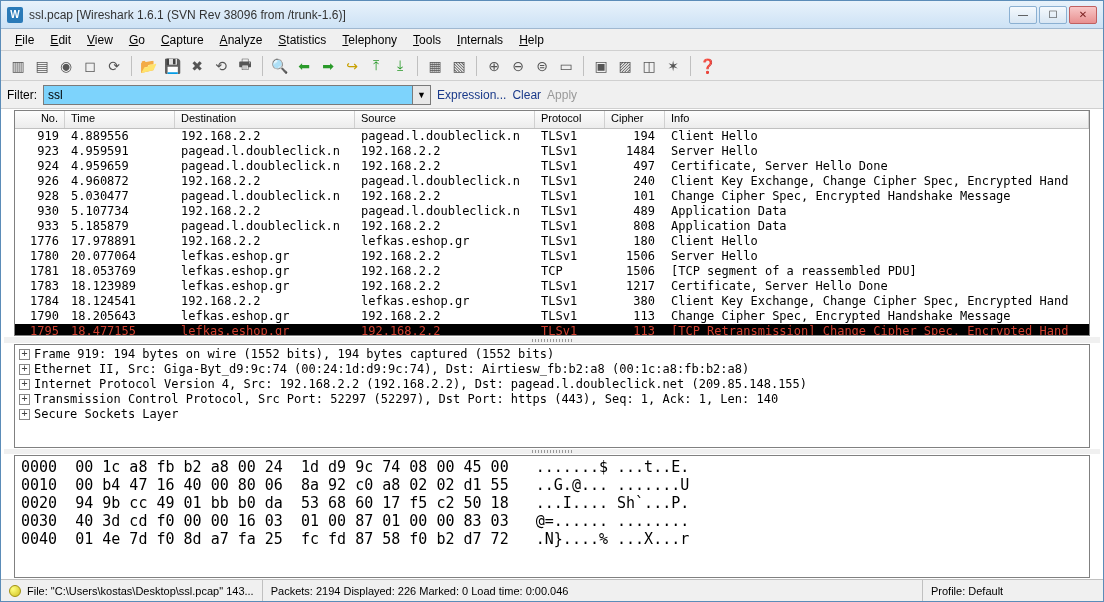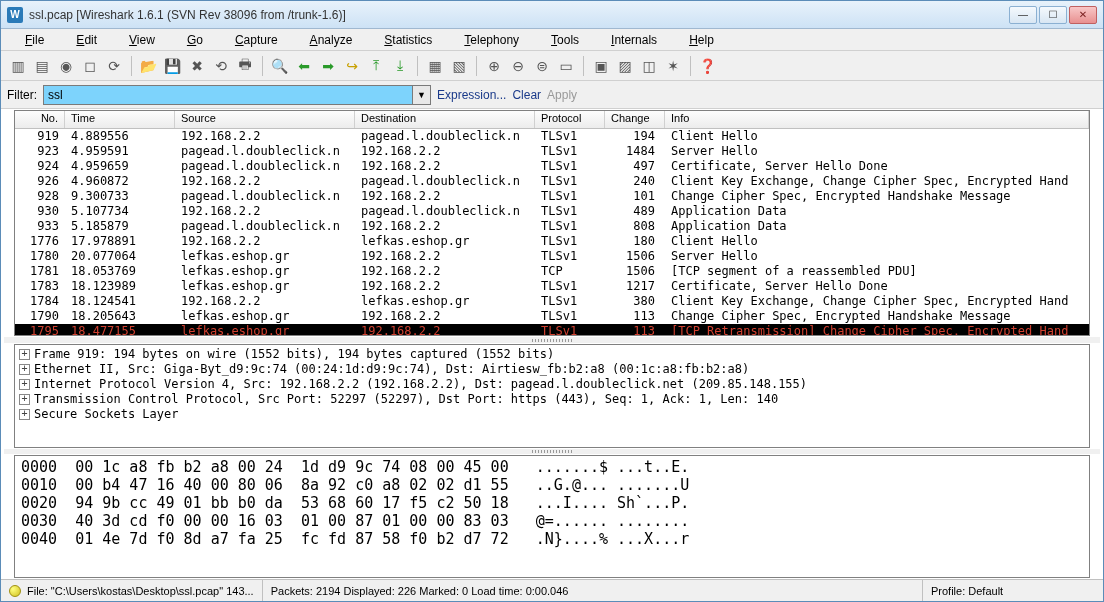--- a/index.html
+++ b/index.html
@@ -3,21 +3,21 @@
 <meta charset="utf-8">
 <style>
 * { box-sizing: border-box; margin: 0; padding: 0; }
 body { font-family: "Segoe UI", Tahoma, sans-serif; font-size: 12px; background: #fff; width: 1104px; height: 602px; overflow: hidden; border: 1px solid #5b8cb8; display: flex; flex-direction: column; }
 .titlebar { background: linear-gradient(#e8f2fb, #cde2f5); height: 28px; display: flex; align-items: center; padding: 0 6px; border-bottom: 1px solid #a0b8d0; }
 .titlebar .app-icon { width: 16px; height: 16px; background: #2a7ab8; margin-right: 6px; display: inline-flex; align-items: center; justify-content: center; color: #fff; font-size: 10px; font-weight: bold; border-radius: 2px; }
 .titlebar .title-text { flex: 1; color: #333; font-size: 12px; }
 .titlebar .win-btns { display: flex; gap: 2px; }
 .titlebar .win-btn { width: 28px; height: 18px; background: linear-gradient(#f5f9fd,#d8e6f3); border: 1px solid #8bb0d2; border-radius: 2px; font-size: 10px; display: flex; align-items: center; justify-content: center; color: #333; cursor: pointer; }
 .titlebar .win-btn.close { background: linear-gradient(#f8c7c7,#e89090); border-color: #c06060; color: #7a2020; }
-.menubar { background: #f0f0f0; height: 22px; display: flex; align-items: center; padding: 0 16px; gap: 16px; border-bottom: 1px solid #d0d0d0; }
+.menubar { background: #f0f0f0; height: 22px; display: flex; align-items: center; padding: 0 6px; gap: 0; border-bottom: 1px solid #d0d0d0; }
 .menubar .menu-item { padding: 2px 8px; cursor: pointer; }
 .menubar .menu-item u { text-decoration: underline; }
 .toolbar { background: #f0f0f0; height: 30px; display: flex; align-items: center; padding: 0 6px; gap: 2px; border-bottom: 1px solid #d0d0d0; }
 .toolbar .tbtn { width: 22px; height: 22px; display: flex; align-items: center; justify-content: center; cursor: pointer; border: 1px solid transparent; border-radius: 2px; font-size: 14px; color: #555; }
 .toolbar .sep { width: 1px; height: 20px; background: #c0c0c0; margin: 0 4px; }
 .filterbar { background: #f0f0f0; height: 28px; display: flex; align-items: center; padding: 0 6px; gap: 6px; border-bottom: 1px solid #d0d0d0; }
 .filterbar .filter-label { font-size: 12px; }
 .filterbar .filter-input-wrap { display: flex; align-items: center; }
 .filterbar .filter-input { width: 370px; height: 20px; background: #7dd3fc; border: 1px solid #7a7a7a; padding: 0 4px; font-size: 12px; }
 .filterbar .filter-dd { width: 18px; height: 20px; border: 1px solid #7a7a7a; border-left: none; background: #e8e8e8; display: flex; align-items: center; justify-content: center; font-size: 9px; cursor: pointer; }
@@ -125,24 +125,24 @@
   <span class="flink">Clear</span>
   <span class="flink disabled">Apply</span>
 </div>
 
 <div class="panes">
 
   <div class="pane packet-list">
     <div class="header-row">
       <div class="hcell c-no">No.</div>
       <div class="hcell c-time">Time</div>
+      <div class="hcell c-dst">Destination</div>
       <div class="hcell c-src">Source</div>
-      <div class="hcell c-dst">Destination</div>
       <div class="hcell c-proto">Protocol</div>
-      <div class="hcell c-len" style="text-align:left">Change</div>
+      <div class="hcell c-len" style="text-align:left">Cipher</div>
       <div class="hcell c-info">Info</div>
     </div>
     <div class="rows" id="packet-rows">
         <div class="row">
           <div class="cell c-no">919</div>
           <div class="cell c-time">4.889556</div>
           <div class="cell c-src">192.168.2.2</div>
           <div class="cell c-dst">pagead.l.doubleclick.n</div>
           <div class="cell c-proto">TLSv1</div>
           <div class="cell c-len">194</div>
@@ -170,21 +170,21 @@
           <div class="cell c-no">926</div>
           <div class="cell c-time">4.960872</div>
           <div class="cell c-src">192.168.2.2</div>
           <div class="cell c-dst">pagead.l.doubleclick.n</div>
           <div class="cell c-proto">TLSv1</div>
           <div class="cell c-len">240</div>
           <div class="cell c-info">Client Key Exchange, Change Cipher Spec, Encrypted Hand</div>
         </div>
         <div class="row">
           <div class="cell c-no">928</div>
-          <div class="cell c-time">9.300733</div>
+          <div class="cell c-time">5.030477</div>
           <div class="cell c-src">pagead.l.doubleclick.n</div>
           <div class="cell c-dst">192.168.2.2</div>
           <div class="cell c-proto">TLSv1</div>
           <div class="cell c-len">101</div>
           <div class="cell c-info">Change Cipher Spec, Encrypted Handshake Message</div>
         </div>
         <div class="row">
           <div class="cell c-no">930</div>
           <div class="cell c-time">5.107734</div>
           <div class="cell c-src">192.168.2.2</div>

